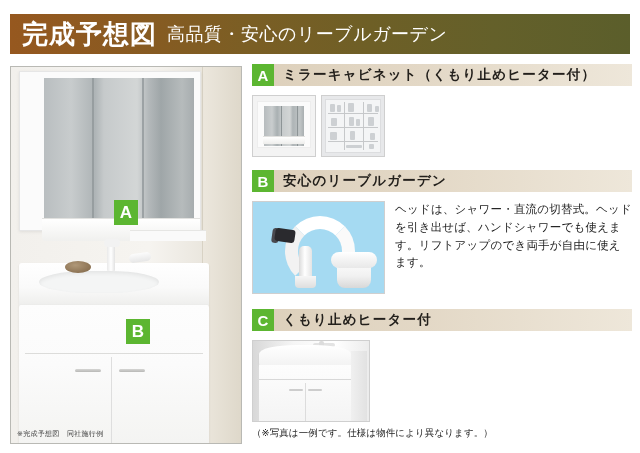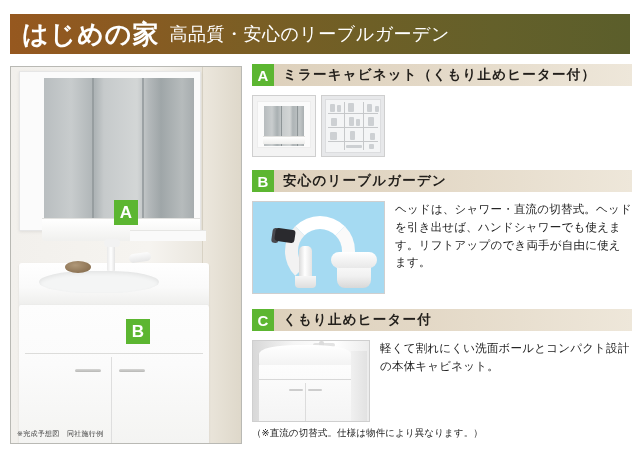--- a/index.html
+++ b/index.html
@@ -286,21 +286,21 @@
     font-size: 9.5px;
     color: #1c1c1c;
     letter-spacing: 0.1px;
     font-family: "DejaVu Sans", "Liberation Sans", sans-serif;
   }
 </style>
 </head>
 <body>
 
 <div class="header-band">
-  <span class="header-main">はじめの家</span>
+  <span class="header-main">完成予想図</span>
   <span class="header-sub">高品質・安心のリーブルガーデン</span>
 </div>
 
 <div class="main-photo">
   <div class="mp-wall"></div>
   <div class="mp-rightwall"></div>
 
   <div class="mp-cab">
     <div class="mp-mirror"></div>
     <div class="mp-seam" style="left:72px"></div>
@@ -408,18 +408,17 @@
           <div class="tc-top"></div>
           <div class="tc-side"></div>
           <div class="tc-body">
             <div class="tc-line"></div>
             <div class="tc-split"></div>
             <div class="tc-handle" style="left:30px;top:24px;width:14px"></div>
             <div class="tc-handle" style="left:49px;top:24px;width:14px"></div>
           </div>
         </div>
       </div>
-      <div class="sec-text">軽くて割れにくい洗面ボールとコンパクト設計の本体キャビネット。</div>
     </div>
   </div>
 </div>
 
-<div class="footnote">（※直流の切替式。仕様は物件により異なります。）</div>
+<div class="footnote">（※写真は一例です。仕様は物件により異なります。）</div>
 
 </body></html>

